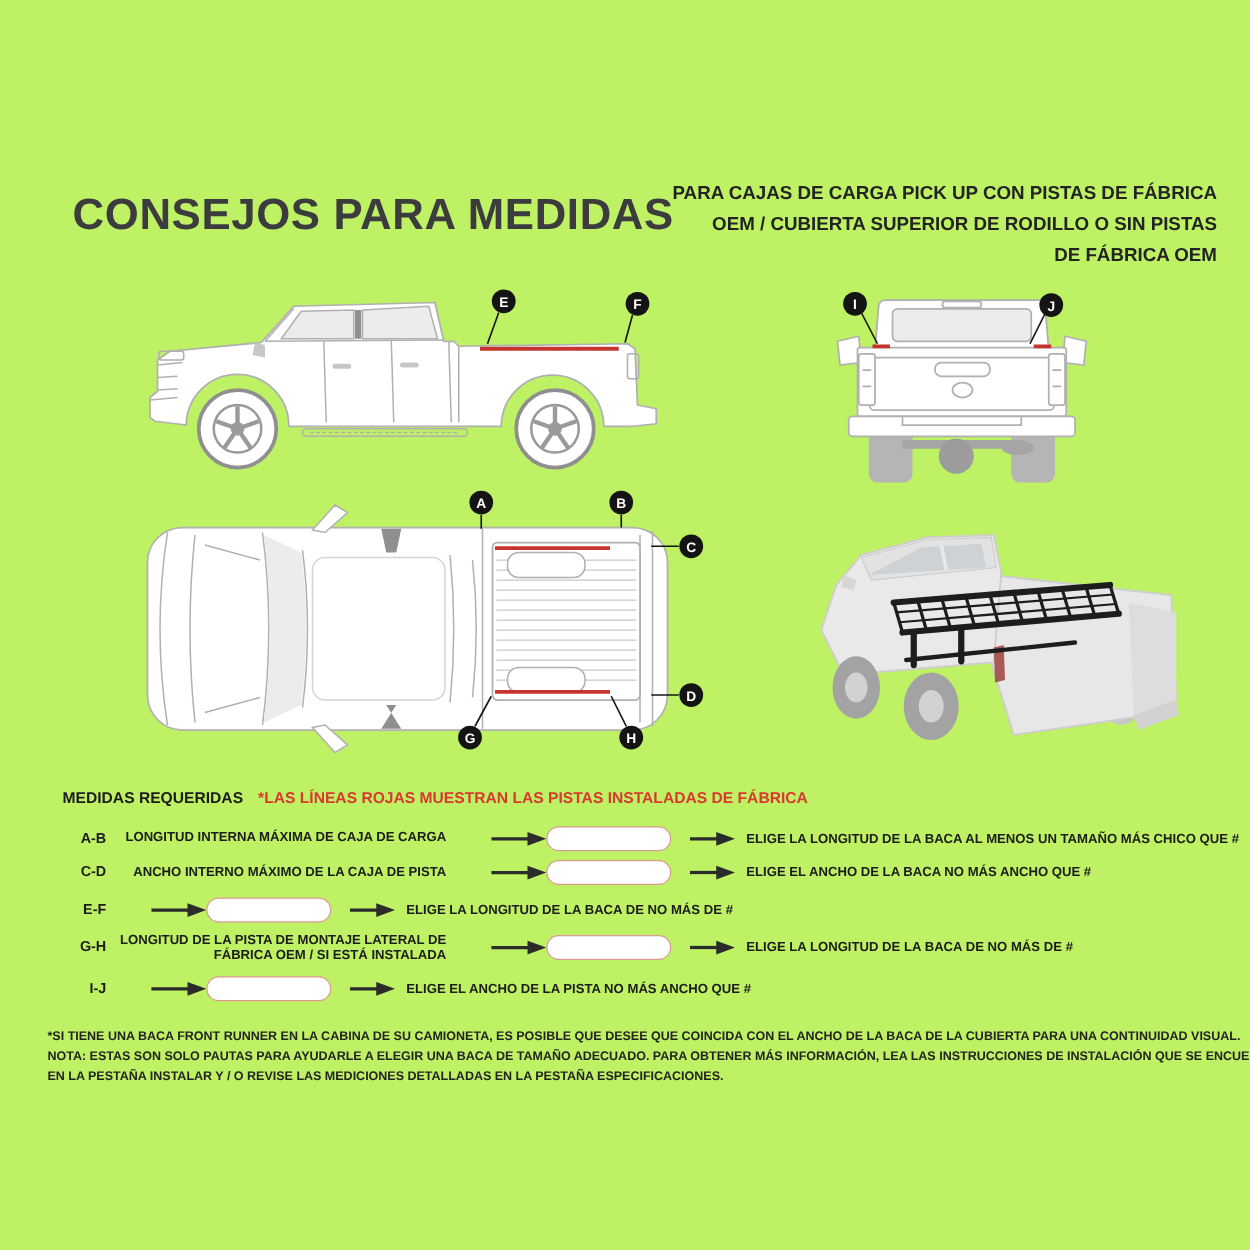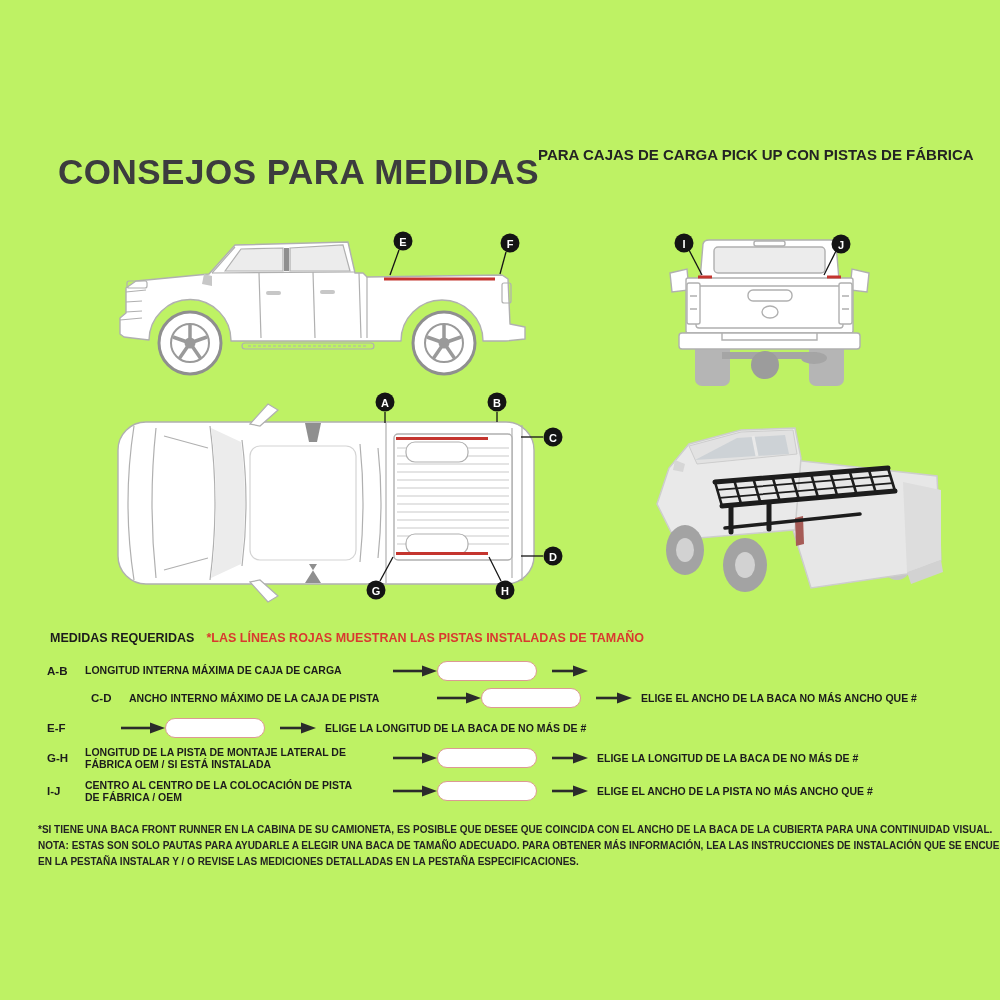--- a/index.html
+++ b/index.html
@@ -19,23 +19,23 @@
   .svg-top    { position:absolute; left:108px; top:392px; }
   .svg-render { position:absolute; left:645px; top:402px; }
 
   .marker-text { font-size:11px; font-weight:bold; fill:#ffffff; text-anchor:middle; }
 
   .m-heading { position:absolute; left:50px; top:631px; font-size:12.5px; font-weight:bold;
                color:#1c1c1c; white-space:nowrap; }
   .m-heading .red { color:#d9392f; margin-left:12px; }
 
   .m-table { position:absolute; left:47px; top:657px; width:930px; display:flex; flex-direction:column; }
-  .m-row { display:flex; align-items:center; }
+  .m-row { display:flex; align-items:center;text-align:right; }
   .m-row:nth-child(1){ height:27px; }
-  .m-row:nth-child(2){ height:28px;margin-left:44px; }
+  .m-row:nth-child(2){ height:28px; }
   .m-row:nth-child(3){ height:31px; }
   .m-row:nth-child(4){ height:30px; }
   .m-row:nth-child(5){ height:36px; }
   .m-key  { width:38px; font-size:11.5px; font-weight:bold; color:#1c1c1c; flex:none; }
   .m-desc { width:272px; font-size:10.5px; font-weight:bold; line-height:12.5px; color:#1c1c1c; flex:none; }
   .arrow1 { margin-left:36px; flex:none; display:block; }
   .m-pill { width:100px; height:20px; border:1.5px solid #dc9a93; border-radius:11px;
             background:#fff; flex:none; }
   .arrow2 { margin-left:15px; flex:none; display:block; }
   .m-rec  { margin-left:9px; font-size:10.5px; font-weight:bold; color:#1c1c1c; white-space:nowrap; }
@@ -45,20 +45,22 @@
   .footnotes div { white-space:nowrap; }
 </style>
 </head>
 <body>
 
 <div class="canvas">
 
   <div class="title">CONSEJOS PARA MEDIDAS</div>
   <div class="subtitle">
     <div>PARA CAJAS DE CARGA PICK UP CON PISTAS DE FÁBRICA</div>
+    <div>OEM / CUBIERTA SUPERIOR DE RODILLO O SIN PISTAS</div>
+    <div>DE FÁBRICA OEM</div>
   </div>
 
   <svg class="svg-side" width="428" height="160" viewBox="0 0 428 160">
     <g stroke="#b0b0b0" stroke-width="1.4" fill="#ffffff" stroke-linejoin="round">
       <path d="M12,109 L8,106 L8,90 L14,85 L14,60 L24,53 L97,46 L123,17 L236,14 L243,45 L251,45 L255,49 L390,47 L396,51 L398,96 L413,99 L413,111 L394,113 L371,113 A41,41 0 0 0 289,113 L119,113 A41,41 0 0 0 37,112 L20,110 Z"></path>
     </g>
     <g stroke="#b0b0b0" stroke-width="1.2" fill="none">
       <path d="M100,45 L123,19"></path>
       <path d="M100,45 L243,44"></path>
       <path d="M14,64 L34,62 M14,74 L30,73 M14,84 L30,83 M8,92 L30,90"></path>
@@ -267,40 +269,41 @@
         <line x1="72.3" y1="87.9" x2="245.3" y2="73.6"></line>
         <line x1="74.6" y1="95.8" x2="247.6" y2="81.2"></line>
       </g>
       <line x1="86" y1="104" x2="86" y2="130" stroke-width="5"></line>
       <line x1="124" y1="101" x2="124" y2="127" stroke-width="5"></line>
       <line x1="80" y1="126" x2="215" y2="112" stroke-width="3.5"></line>
     </g>
   </svg>
 
   <div class="m-heading">
-    <span>MEDIDAS REQUERIDAS</span><span class="red">*LAS LÍNEAS ROJAS MUESTRAN LAS PISTAS INSTALADAS DE TAMAÑO</span>
+    <span>MEDIDAS REQUERIDAS</span><span class="red">*LAS LÍNEAS ROJAS MUESTRAN LAS PISTAS INSTALADAS DE FÁBRICA</span>
   </div>
 
   <div class="m-table">
 
     <div class="m-row">
       <div class="m-key">A-B</div>
       <div class="m-desc">
         <div>LONGITUD INTERNA MÁXIMA DE CAJA DE CARGA</div>
         <div></div>
       </div>
       <svg class="arrow1" width="44" height="12" viewBox="0 0 44 12">
           <line x1="0" y1="6" x2="31" y2="6" stroke="#2b2b2b" stroke-width="2.6"></line>
           <polygon points="29,0.5 44,6 29,11.5" fill="#2b2b2b"></polygon>
         </svg>
       <div class="m-pill"></div>
       <svg class="arrow2" width="36" height="12" viewBox="0 0 36 12">
           <line x1="0" y1="6" x2="23" y2="6" stroke="#2b2b2b" stroke-width="2.6"></line>
           <polygon points="21,0.5 36,6 21,11.5" fill="#2b2b2b"></polygon>
         </svg>
+      <div class="m-rec">ELIGE LA LONGITUD DE LA BACA AL MENOS UN TAMAÑO MÁS CHICO QUE #</div>
     </div>
 
     <div class="m-row">
       <div class="m-key">C-D</div>
       <div class="m-desc">
         <div>ANCHO INTERNO MÁXIMO DE LA CAJA DE PISTA</div>
         <div></div>
       </div>
       <svg class="arrow1" width="44" height="12" viewBox="0 0 44 12">
           <line x1="0" y1="6" x2="31" y2="6" stroke="#2b2b2b" stroke-width="2.6"></line>
@@ -341,24 +344,20 @@
       <div class="m-pill"></div>
       <svg class="arrow2" width="36" height="12" viewBox="0 0 36 12">
           <line x1="0" y1="6" x2="23" y2="6" stroke="#2b2b2b" stroke-width="2.6"></line>
           <polygon points="21,0.5 36,6 21,11.5" fill="#2b2b2b"></polygon>
         </svg>
       <div class="m-rec">ELIGE LA LONGITUD DE LA BACA DE NO MÁS DE #</div>
     </div>
 
     <div class="m-row">
       <div class="m-key">I-J</div>
-      <div class="m-desc">
-        <div>CENTRO AL CENTRO DE LA COLOCACIÓN DE PISTA</div>
-        <div>DE FÁBRICA / OEM</div>
-      </div>
       <svg class="arrow1" width="44" height="12" viewBox="0 0 44 12">
           <line x1="0" y1="6" x2="31" y2="6" stroke="#2b2b2b" stroke-width="2.6"></line>
           <polygon points="29,0.5 44,6 29,11.5" fill="#2b2b2b"></polygon>
         </svg>
       <div class="m-pill"></div>
       <svg class="arrow2" width="36" height="12" viewBox="0 0 36 12">
           <line x1="0" y1="6" x2="23" y2="6" stroke="#2b2b2b" stroke-width="2.6"></line>
           <polygon points="21,0.5 36,6 21,11.5" fill="#2b2b2b"></polygon>
         </svg>
       <div class="m-rec">ELIGE EL ANCHO DE LA PISTA NO MÁS ANCHO QUE #</div>

